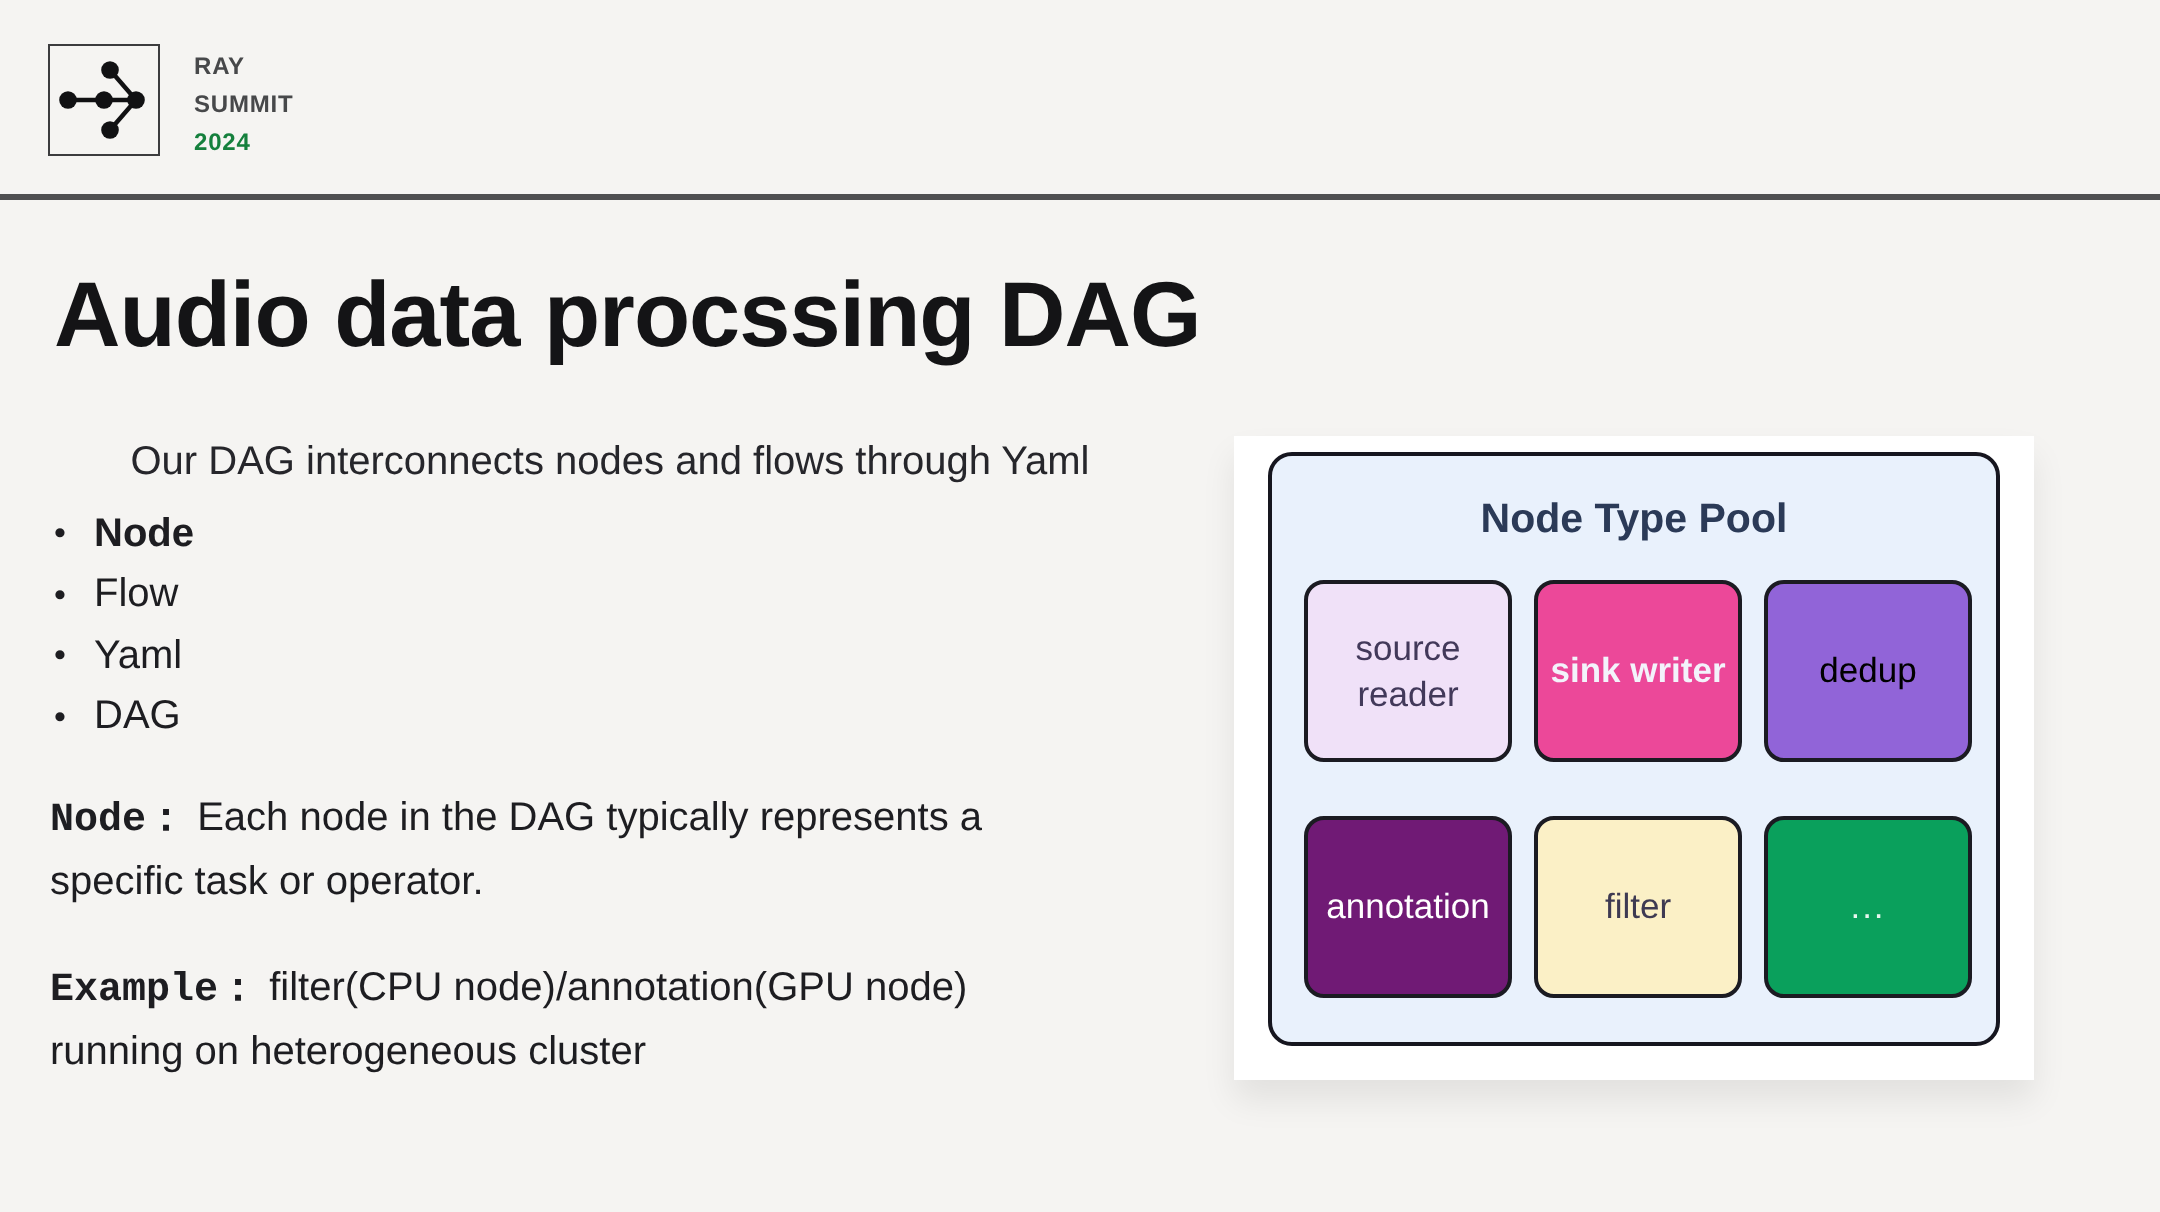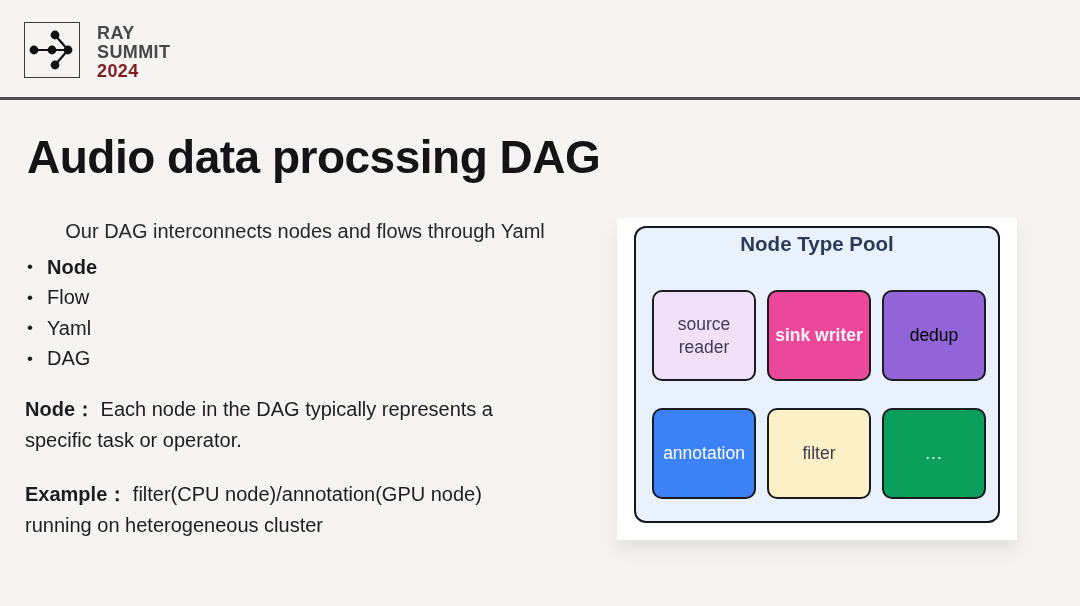--- a/index.html
+++ b/index.html
@@ -15,25 +15,25 @@
   
   .logo-box {
     position: absolute; left: 24px; top: 22px;
     width: 56px; height: 56px;
     border: 1.5px solid #3c3c3e;
     background: transparent;
   }
   .logo-box svg { width: 100%; height: 100%; display: block; }
   .wordmark {
     position: absolute; left: 97px; top: 24px;
-    font-size: 18px; line-height: 19px;
+    font-size: 12px; line-height: 19px;
     font-weight: 600; letter-spacing: 0.4px;
     color: #47484a;
   }
-  .wordmark .year { color: #7f1d1d; }
+  .wordmark .year { color: #15803d; }
 
   .divider {
     position: absolute; left: 0; top: 97px;
     width: 1080px; height: 2.5px;
     background: #4f4f51;
   }
 
   
   .page-title {
     position: absolute; left: 27px; top: 130px;
@@ -62,40 +62,40 @@
     flex: 0 0 20px;
   }
   .bullet-list li.bold span { font-weight: 700; }
 
   .para {
     position: absolute; left: 25px;
     width: 512px;
     font-size: 20px; line-height: 31px;
     color: #1d1d21;
   }
-  .para b { font-weight: 700; }
+  .para b { font-weight: 700; font-family: Liberation Mono, monospace; }
   .para-node { top: 394px; }
   .para-example { top: 479px; }
 
   
   .figure-panel {
     position: absolute; left: 617px; top: 218px;
     width: 400px; height: 322px;
     background: #ffffff;
     box-shadow: 0 10px 16px rgba(0,0,0,0.08);
   }
   .pool-box {
     position: absolute; left: 17px; top: 8px;
     width: 366px; height: 297px;
     background: #e9f1fc;
     border: 2px solid #16161f;
     border-radius: 12px;
   }
   .pool-title {
-    margin-top: 4px;
+    margin-top: 20px;
     text-align: center;
     font-size: 20.5px; font-weight: 600;
     color: #2b3a57;
   }
   .pool-grid {
     position: absolute; left: 16px; top: 62px;
     display: grid;
     grid-template-columns: repeat(3, 104px);
     grid-auto-rows: 91px;
     column-gap: 11px;
@@ -105,21 +105,21 @@
     border: 2px solid #1b1b22;
     border-radius: 10px;
     display: flex; align-items: center; justify-content: center;
     text-align: center;
     font-size: 17.5px; line-height: 1.3;
     padding: 4px;
   }
   .n0 { background: #f0e1f8; color: #42395a; }
   .n1 { background: #ec4899; color: #f3f3fb; font-weight: bold; }
   .n2 { background: #9164d8; color: #000000; }
-  .n3 { background: #3b82f6; color: #ffffff; }
+  .n3 { background: #701a75; color: #ffffff; }
   .n4 { background: #fbf0c6; color: #3e3a52; text-align: right; }
   .n5 { background: #0aa05c; color: #e9f6ef; letter-spacing: 1px; }
 </style>
 </head>
 <body>
 
 <div>
 
   <div class="logo-box">
     <svg viewBox="0 0 54 54" aria-hidden="true">

